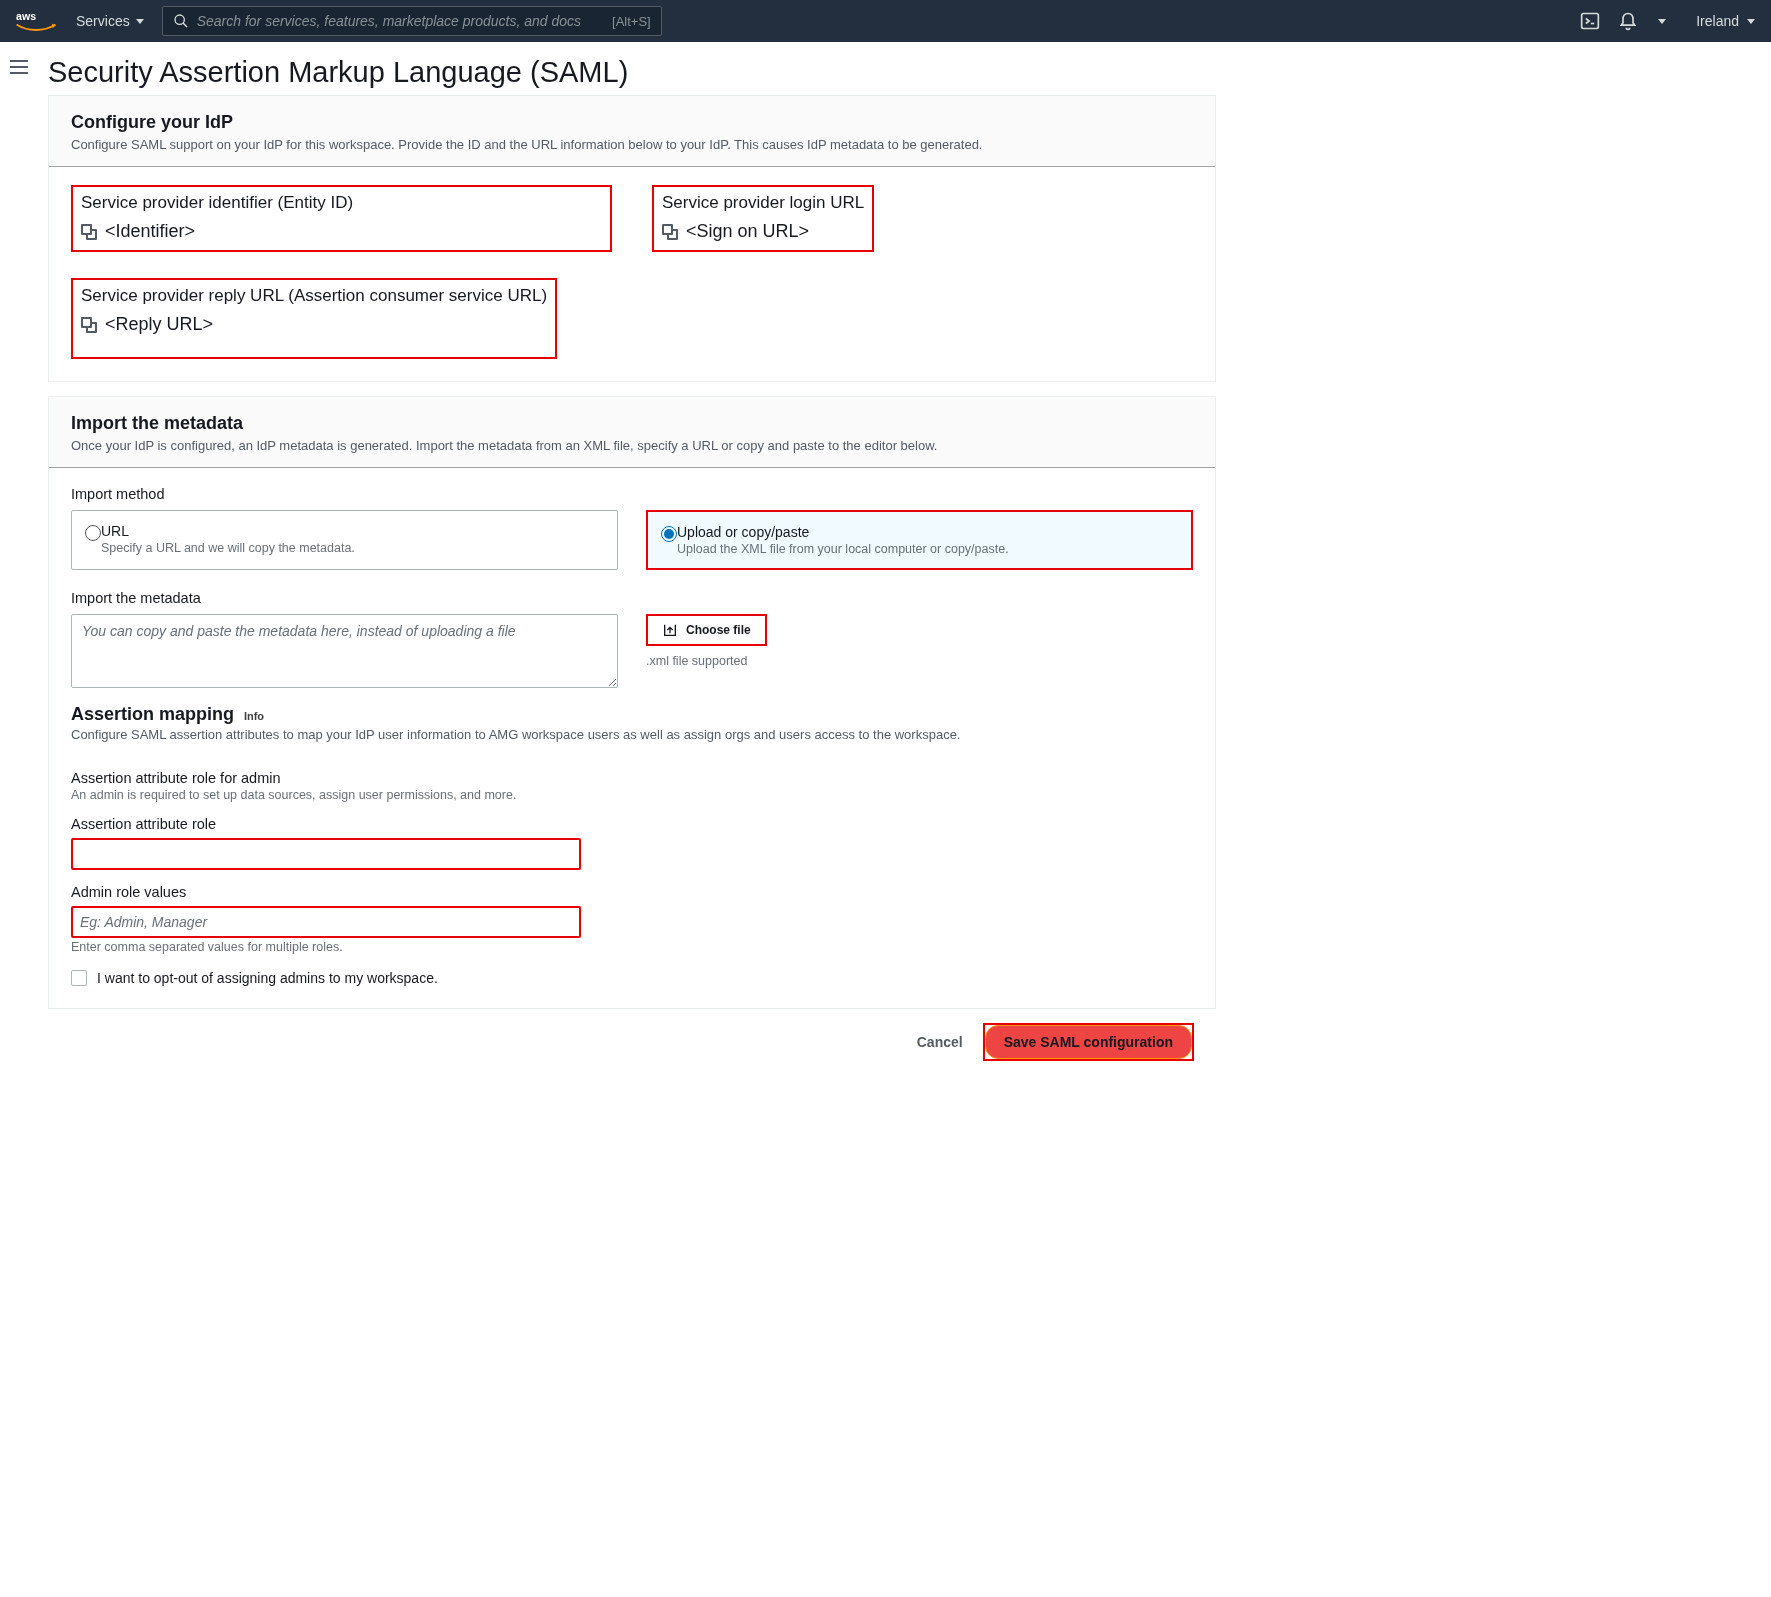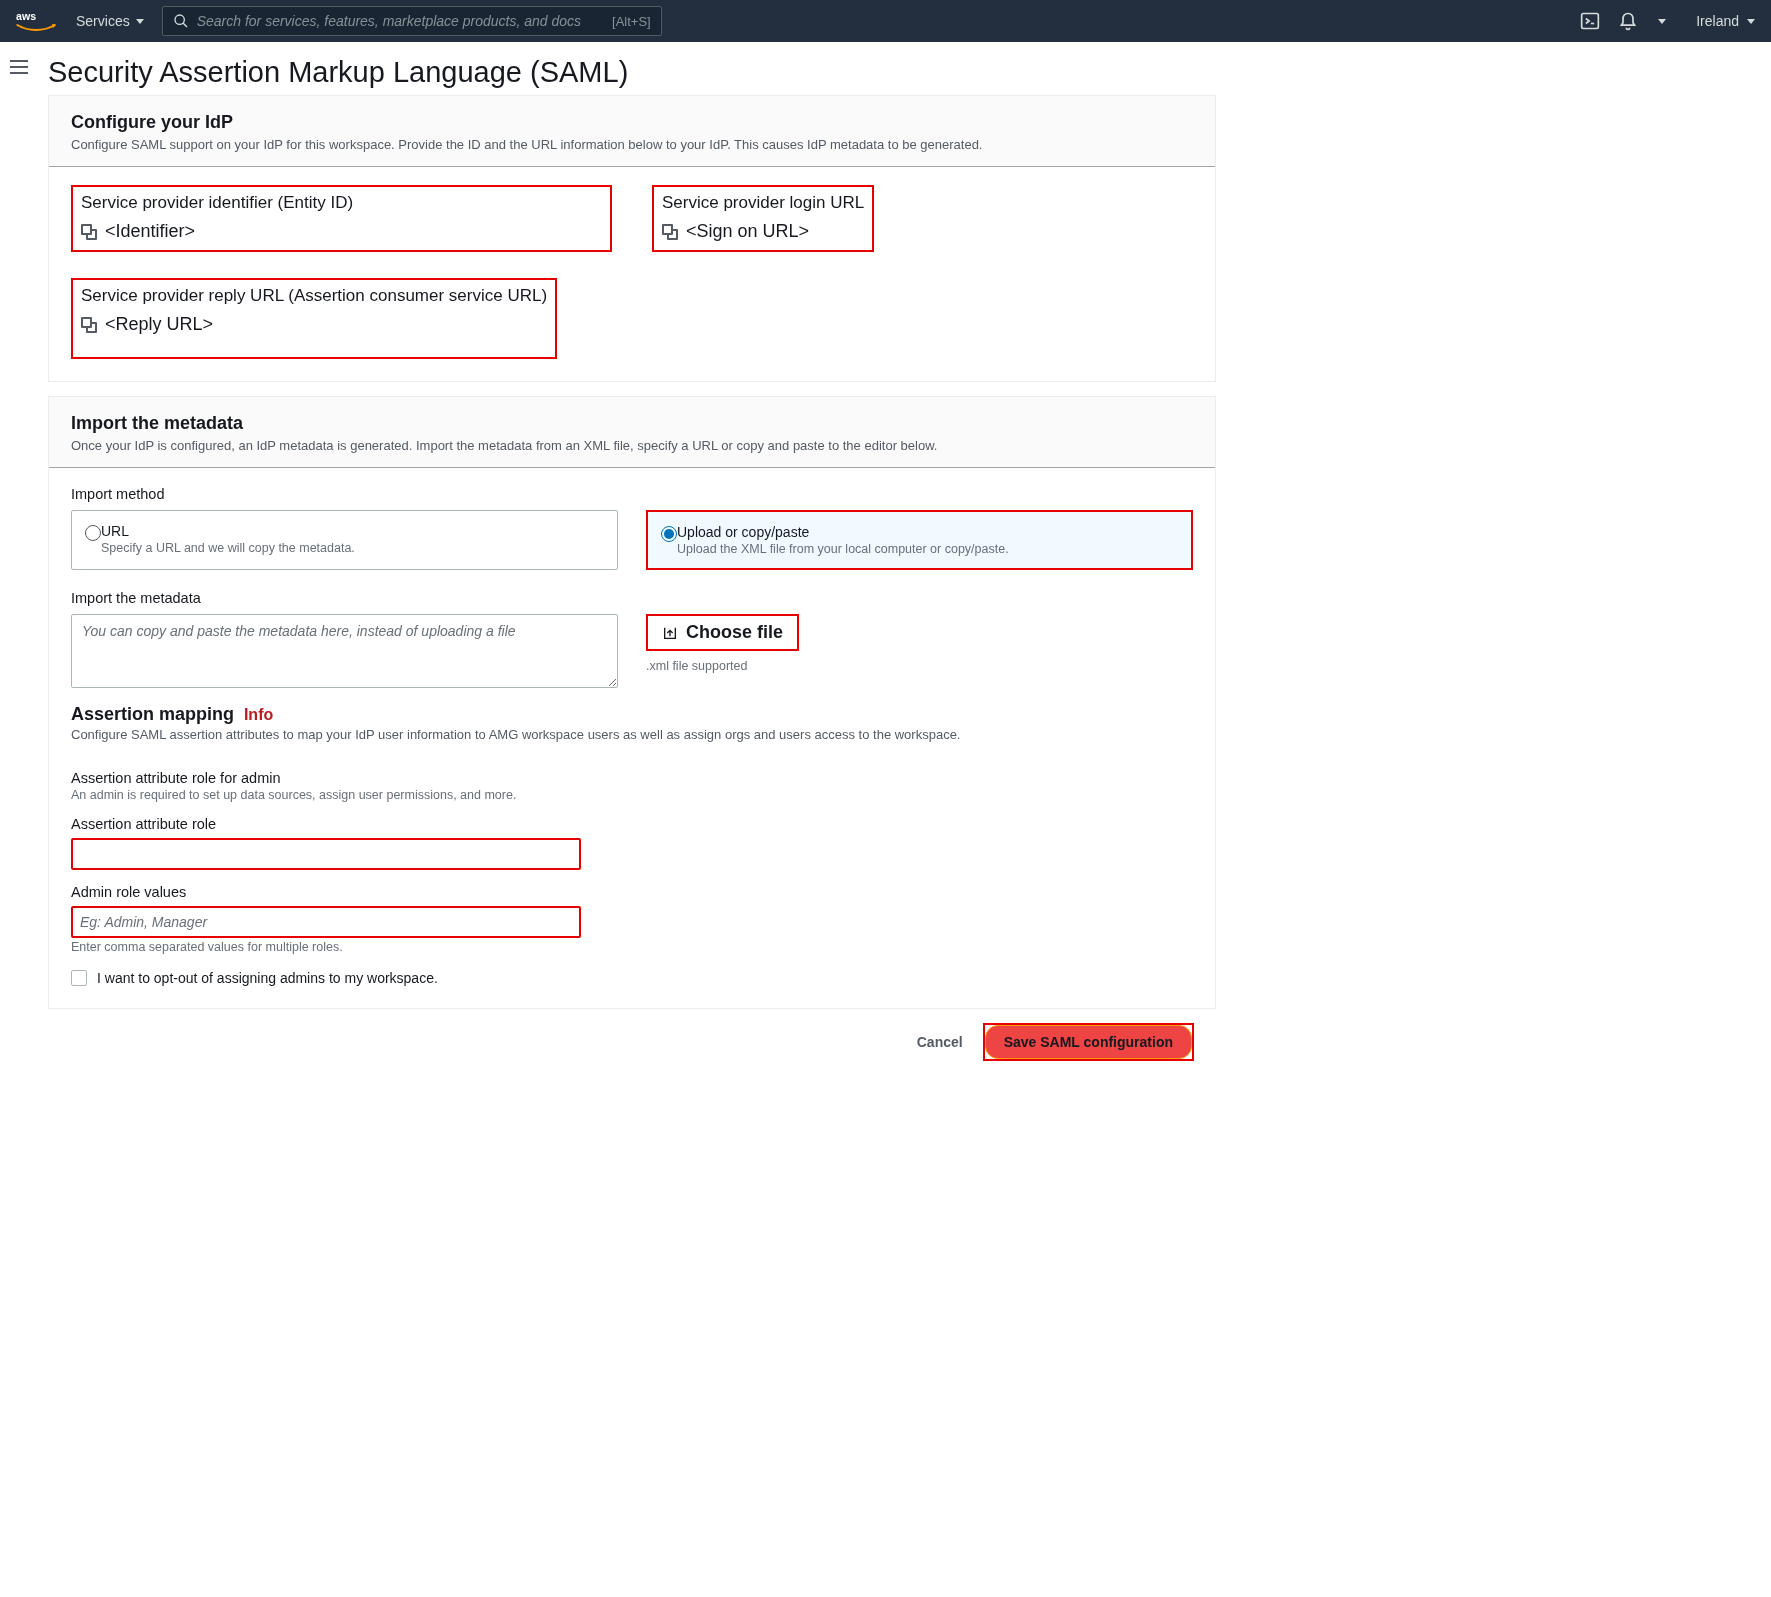--- a/index.html
+++ b/index.html
@@ -121,25 +121,25 @@
     width:100%; height:74px; resize: both;
     border:1px solid #aab7b8; border-radius:2px;
     padding:8px 10px; font-size:14px; font-style:italic; color:#687078;
     font-family:inherit;
   }
   textarea.meta::placeholder { color:#687078; font-style:italic;}
   .choose-wrap { }
   .choose-btn {
     display:inline-flex; align-items:center; gap:8px;
     border:1px solid #545b64; background:#fff; color:#16191f;
-    padding:6px 14px; font-weight:700; font-size:18px;
+    padding:6px 14px; font-weight:700; font-size:12px;
     cursor:pointer; border-radius:2px;
   }
   .choose-wrap .hint { font-size:12.5px; color:#687078; margin-top:8px;}
-  .info-link { color:#b91c1c; font-size:16px; font-weight:700; margin-left:6px; cursor:pointer;}
+  .info-link { color:#404040; font-size:11px; font-weight:700; margin-left:6px; cursor:pointer;}
 
   .sub-heading { font-size:18px; font-weight:700; margin-top:6px; margin-bottom:2px;}
 
   .small-field { margin-top: 14px;}
   .small-desc { font-size:12.5px; color:#687078; margin-top:2px;}
   .text-input {
     width: 510px; max-width:100%;
     height:32px; border:1px solid #aab7b8; border-radius:2px;
     padding:4px 8px; font-size:14px;
   }

